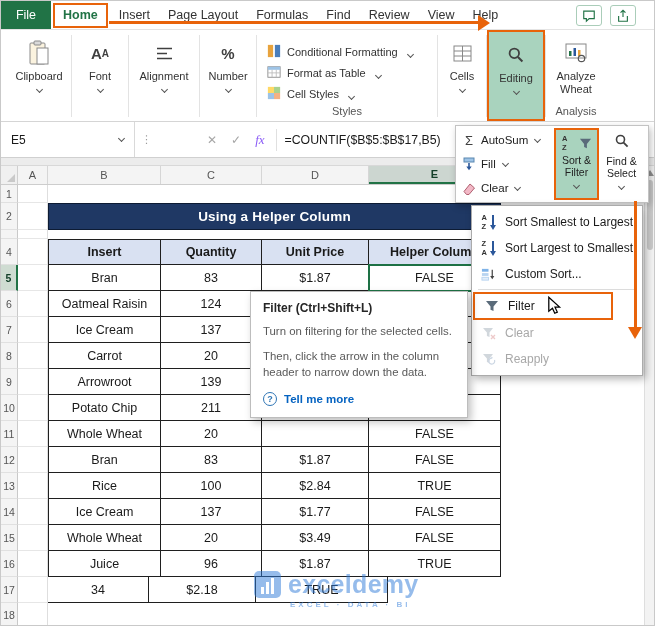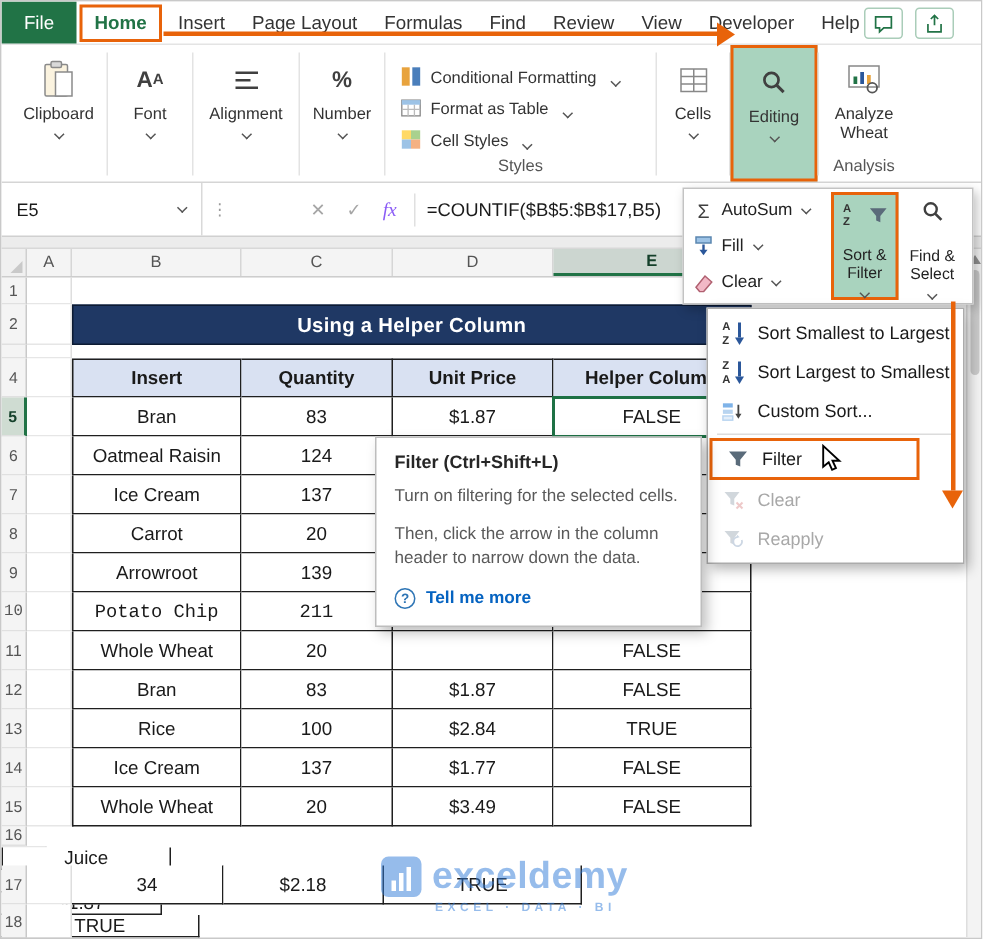--- a/index.html
+++ b/index.html
@@ -84,21 +84,21 @@
 
   
   .edit-panel{position:absolute;left:454px;top:124px;width:194px;height:78px;background:#fff;
               border:1px solid #c3c3c3;box-shadow:2px 3px 7px rgba(0,0,0,.25);z-index:6;display:flex;padding:2px}
   .ep-left{flex:1;display:flex;flex-direction:column;justify-content:space-around;padding-left:4px}
   .ep-item{display:flex;align-items:center;gap:5px;font-size:11.5px;height:23px;color:#222}
   .ep-item .chv{margin:0 0 2px 2px}
   .ep-right{width:92px;display:flex}
   .ep-big{width:45px;display:flex;flex-direction:column;align-items:center;justify-content:flex-start;
           padding-top:5px;text-align:center}
-  .ep-big .lbl2{font-size:10.5px;line-height:1.12;margin-top:14px;color:#222}
+  .ep-big .lbl2{font-size:10.5px;line-height:1.12;margin-top:4px;color:#222}
   .ep-big.sortfilter{background:#A9D3BE;border:2px solid #E8630A}
 
   
   .sort-menu{position:absolute;left:470px;top:204px;width:172px;background:#fff;border:1px solid #ababab;
              box-shadow:3px 3px 8px rgba(0,0,0,.3);z-index:7;padding:3px 0}
   .sm-item{height:26px;display:flex;align-items:center;gap:8px;padding:0 8px;font-size:12px;color:#1a1a1a}
   .sm-item.disabled{color:#a8a8a8}
   .sm-item.disabled svg{opacity:.45}
   .sm-sep{height:1px;background:#dcdcdc;margin:2px 6px}
   .sm-item.filter-hi{width:140px;height:28px;border:2px solid #E8630A;margin-left:1px}
@@ -147,21 +147,20 @@
 
   <div class="tabbar">
     <div class="file-tab">File</div>
     <div class="tab home">Home</div>
     <div class="tab">Insert</div>
     <div class="tab">Page Layout</div>
     <div class="tab">Formulas</div>
     <div class="tab">Find</div>
     <div class="tab">Review</div>
     <div class="tab">View</div>
-    <div class="tab">Developer</div>
     <div class="tab">Help</div>
     <div class="tb-btn comment">
       <svg width="14" height="14" viewBox="0 0 16 16">
           <path d="M2 2.5h12v8.5H8.2L5 14v-3H2z" fill="none" stroke="#217346" stroke-width="1.3"></path>
         </svg>
     </div>
     <div class="tb-btn share">
       <svg width="14" height="14" viewBox="0 0 16 16">
           <path d="M3 8v6h10V8" fill="none" stroke="#217346" stroke-width="1.3"></path>
           <path d="M8 9V1.8M5.2 4.2L8 1.4l2.8 2.8" fill="none" stroke="#217346" stroke-width="1.3"></path>
@@ -364,21 +363,21 @@
           <div class="cE td"></div>
         </div>
         <div class="srow" style="height: 26px;">
           <div class="gut">9</div>
           <div class="cA"></div>
           <div class="cB td tfirst">Arrowroot</div>
           <div class="cC td">139</div>
           <div class="cD td"></div>
           <div class="cE td"></div>
         </div>
-        <div class="srow" style="height: 26px; font-family: Liberation Mono, monospace;">
+        <div class="srow" style="height: 26px;">
           <div class="gut">10</div>
           <div class="cA"></div>
           <div class="cB td tfirst">Potato Chip</div>
           <div class="cC td">211</div>
           <div class="cD td"></div>
           <div class="cE td"></div>
         </div>
         <div class="srow" style="height: 26px;">
           <div class="gut">11</div>
           <div class="cA"></div>
@@ -412,21 +411,21 @@
           <div class="cE td">FALSE</div>
         </div>
         <div class="srow" style="height: 26px;">
           <div class="gut">15</div>
           <div class="cA"></div>
           <div class="cB td tfirst">Whole Wheat</div>
           <div class="cC td">20</div>
           <div class="cD td">$3.49</div>
           <div class="cE td">FALSE</div>
         </div>
-        <div class="srow" style="height: 26px; flex-direction: column;">
+        <div class="srow" style="height: 26px;">
           <div class="gut">16</div>
           <div class="cA"></div>
           <div class="cB td tfirst">Juice</div>
           <div class="cC td">96</div>
           <div class="cD td">$1.87</div>
           <div class="cE td">TRUE</div>
         </div>
         <div class="srow" style="height: 26px;">
           <div class="gut">17</div>
           <div class="cA"></div>

